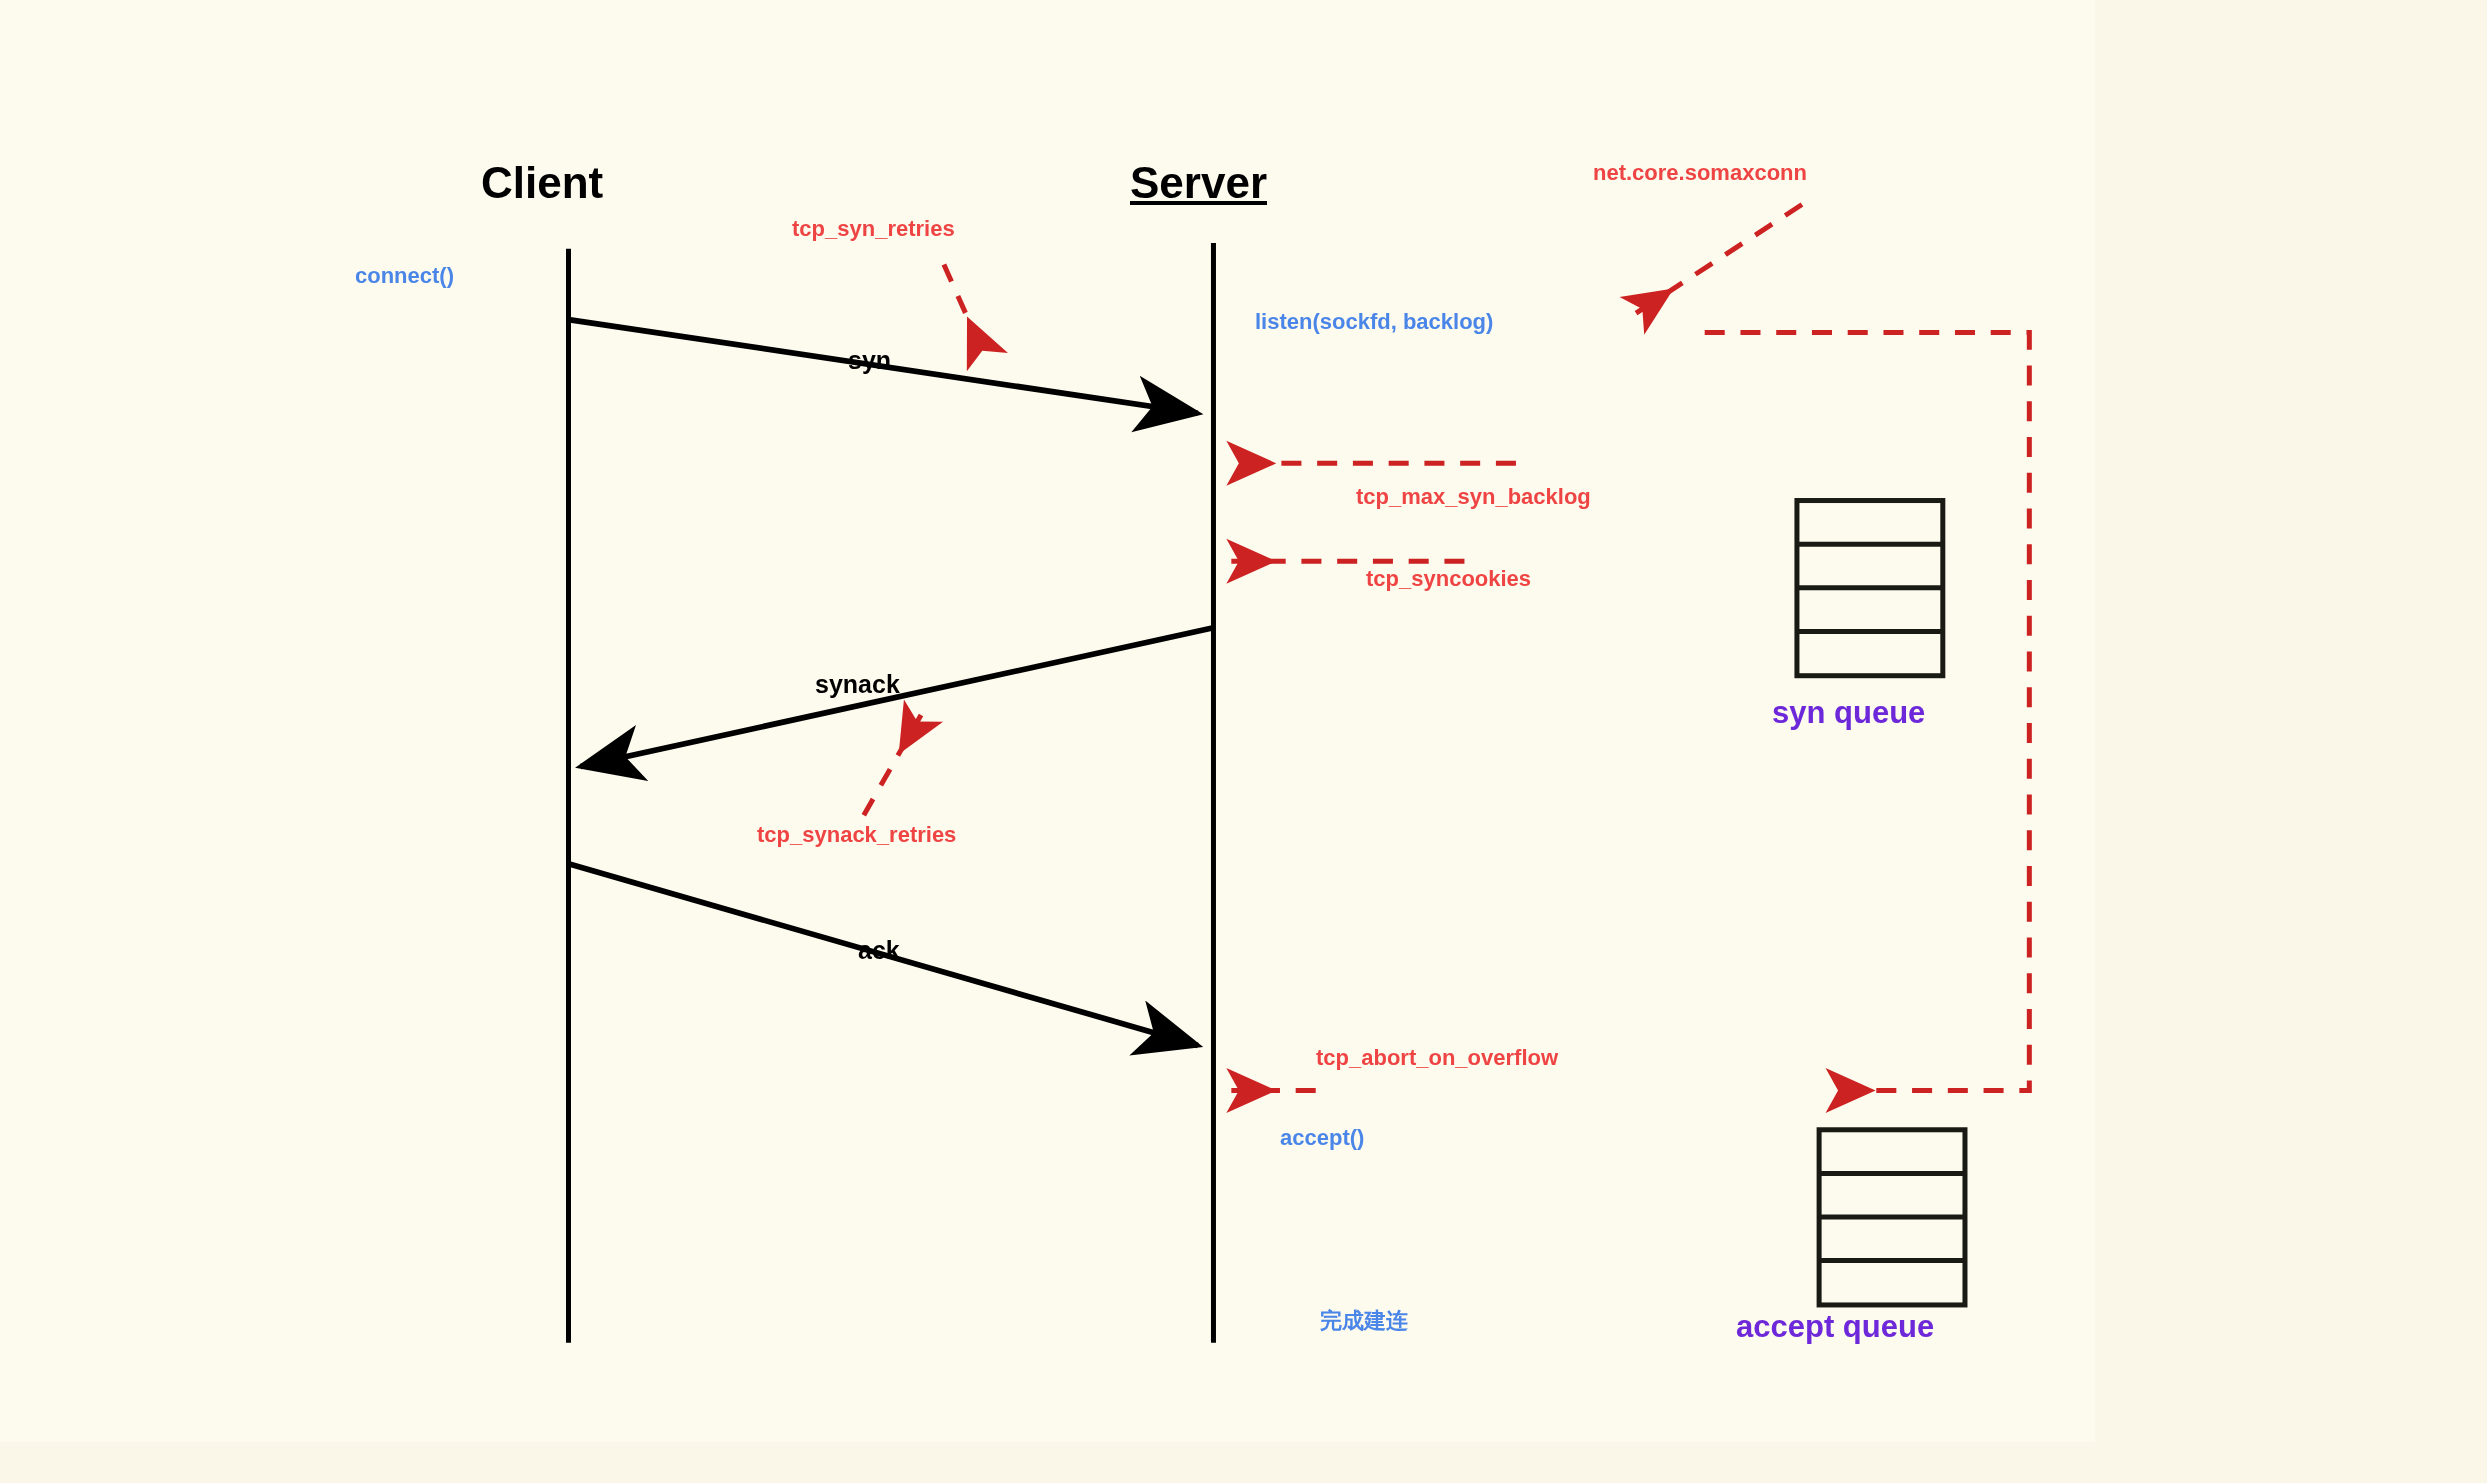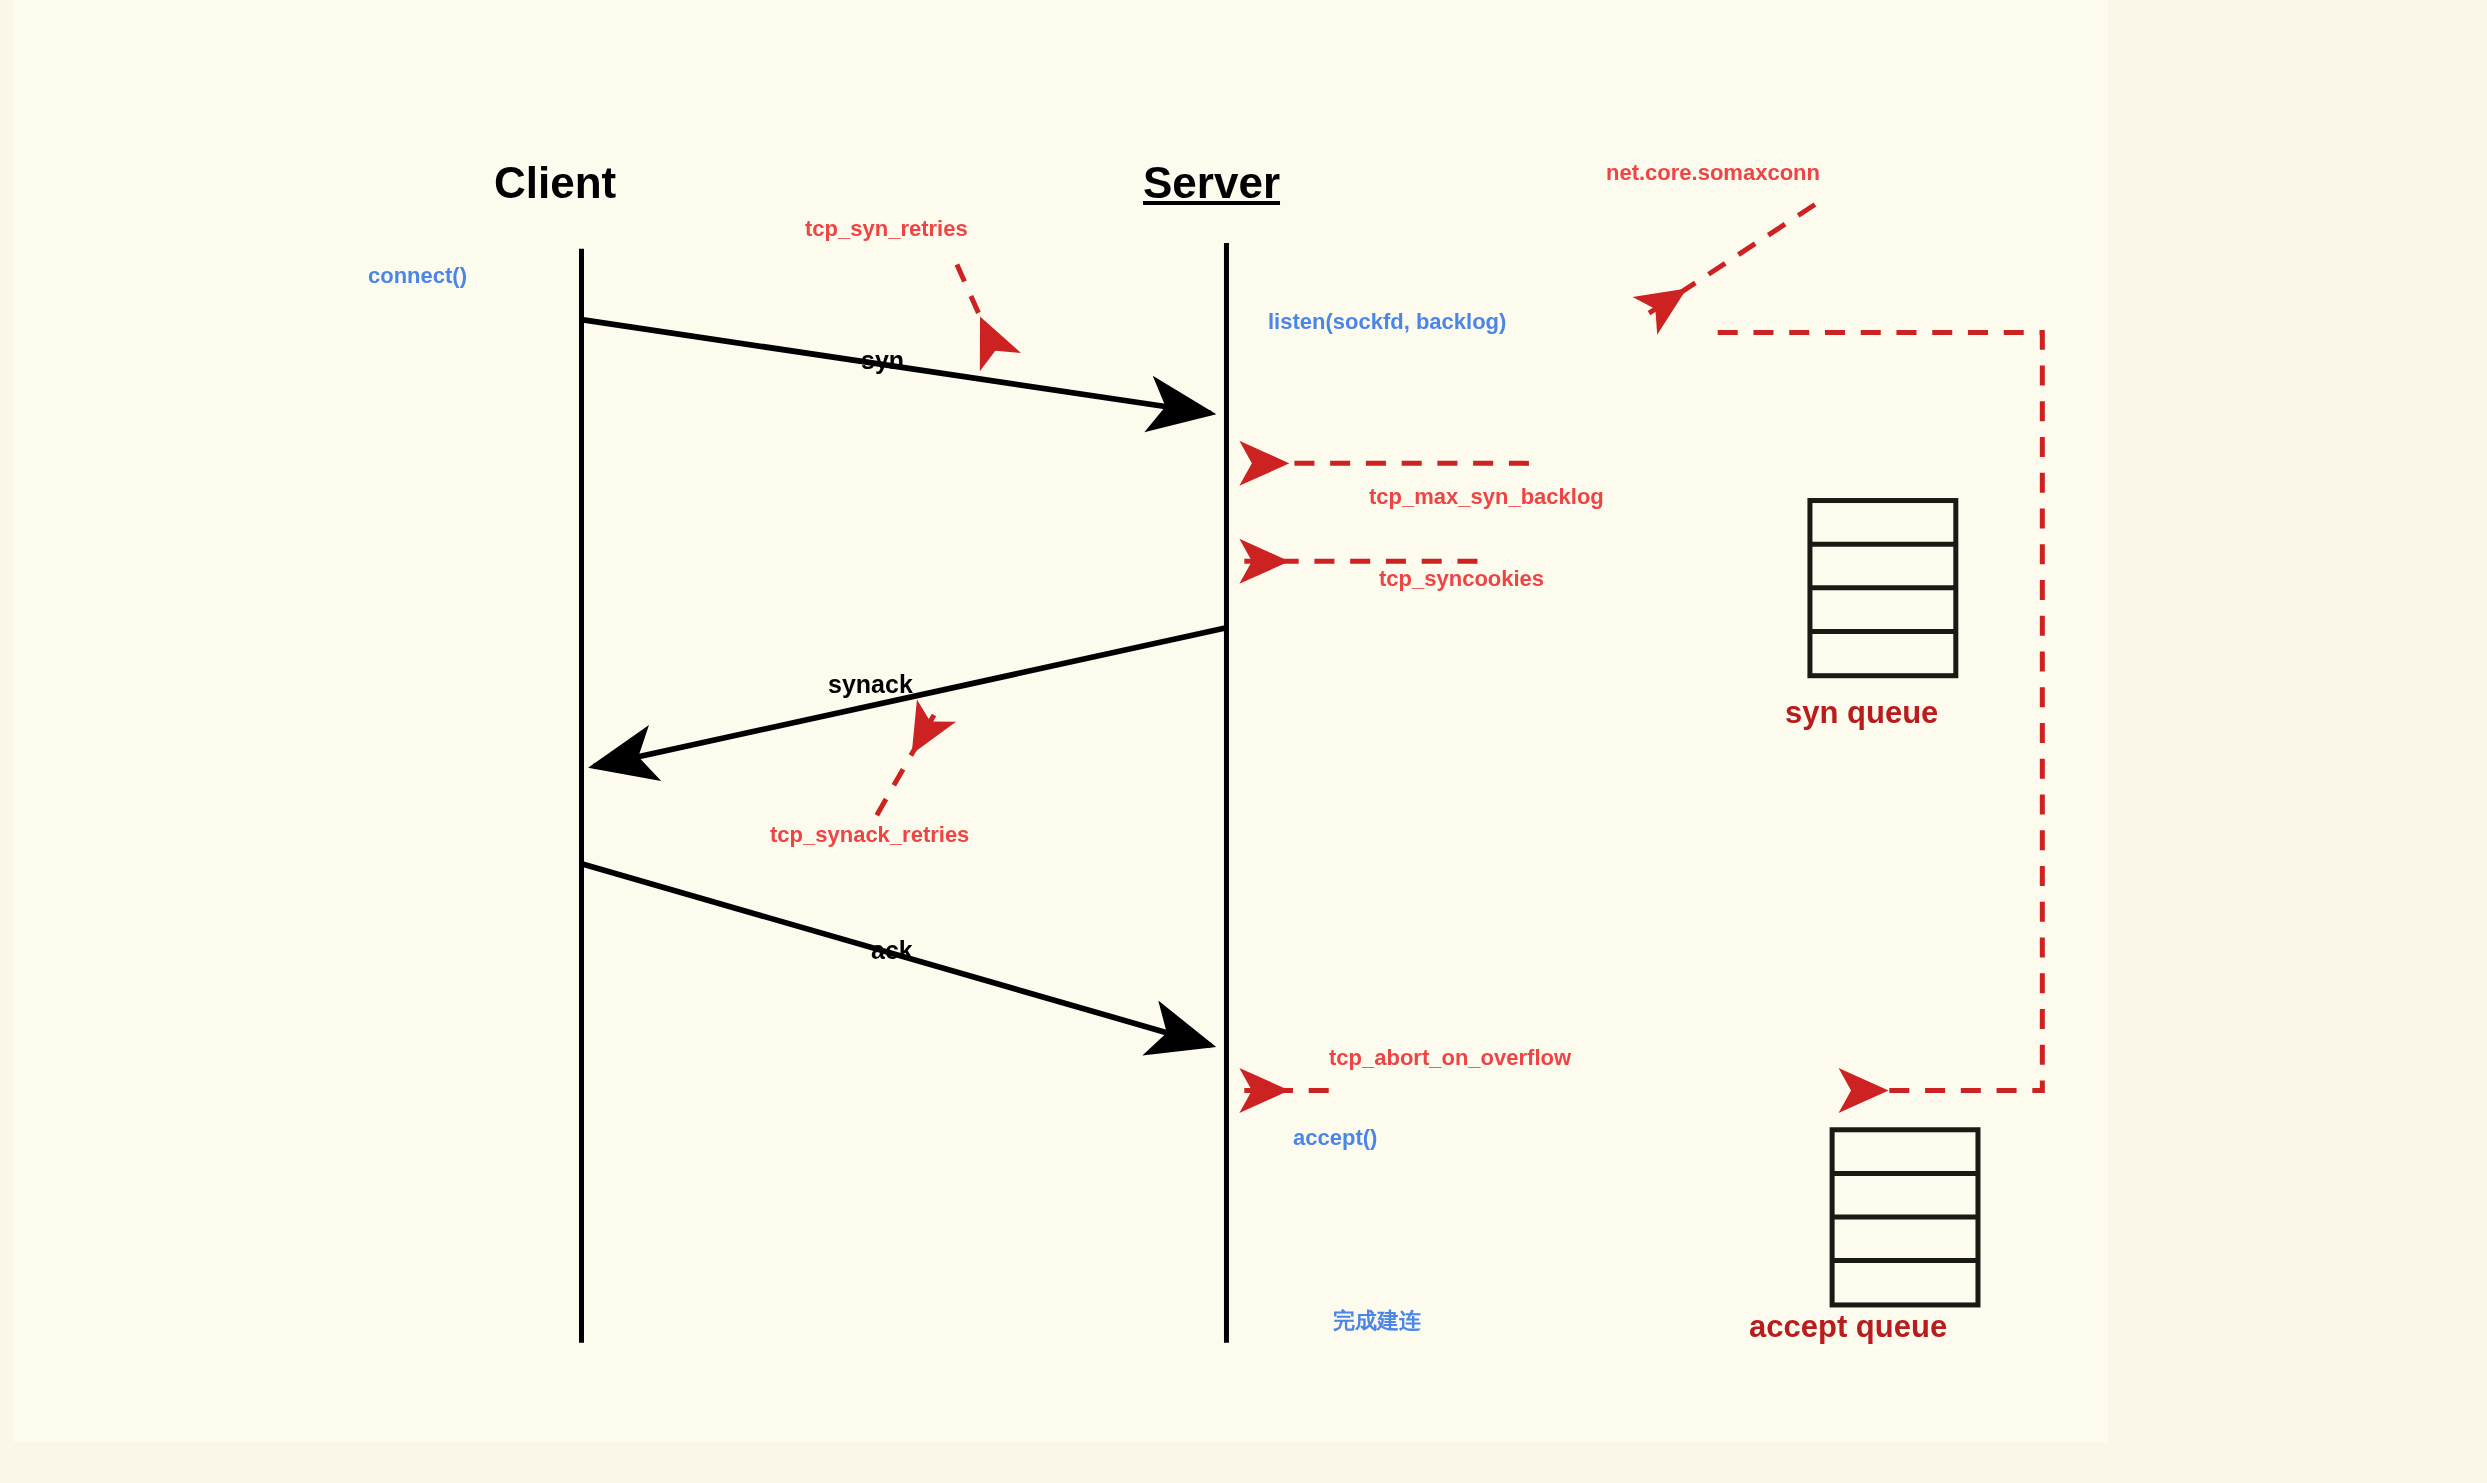--- a/index.html
+++ b/index.html
@@ -8,21 +8,20 @@
     padding: 0;
     background: #FAF7E9;
   }
   #stage {
     position: relative;
     width: 2095px;
     height: 1483px;
     background: #FAF7E9;
     overflow: hidden;
     font-family: "Liberation Sans", sans-serif;
-    margin-left: 13px;
   }
   #canvas {
     position: absolute;
     left: 0;
     top: 0;
     width: 2138px;
     height: 1442px;
     background: #FDFAEE;
   }
   svg#diagram {
@@ -50,21 +49,21 @@
   }
   .sysctl {
     color: #ef4444;
     font-size: 22px;
   }
   .api {
     color: #4A86E8;
     font-size: 22px;
   }
   .queue-lbl {
-    color: #b91c1c;
+    color: #6d28d9;
     font-size: 31px;
   }
 </style>
 </head>
 <body>
 
 <div id="stage">
 
   <div id="canvas"></div>
 

